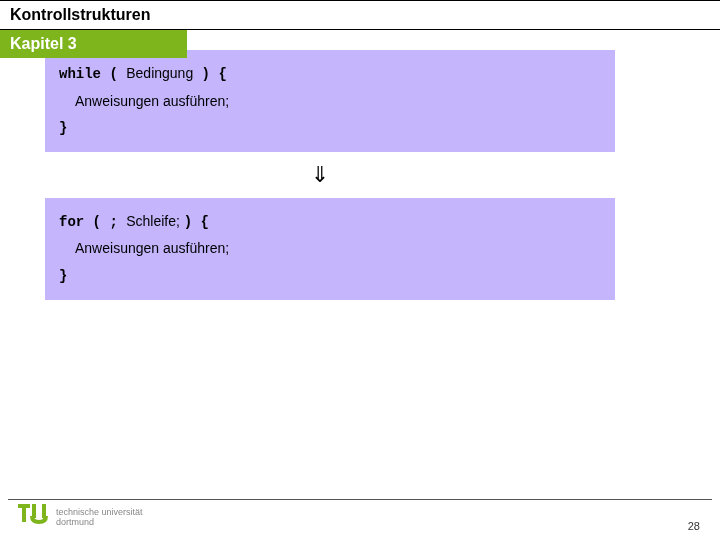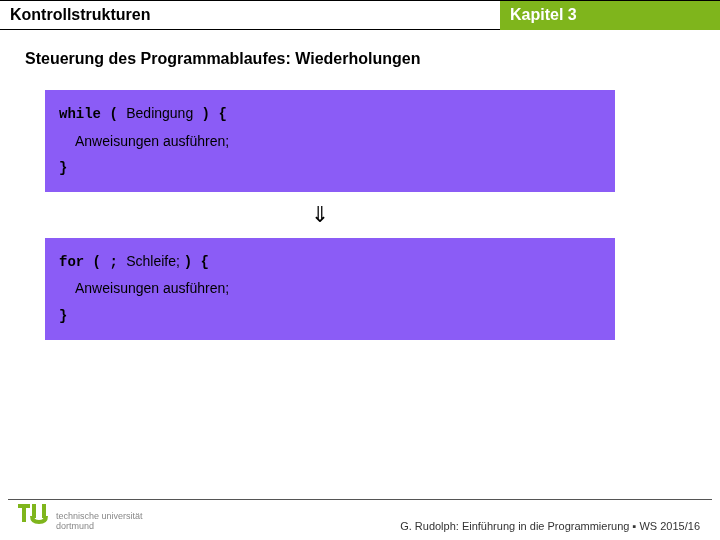--- a/index.html
+++ b/index.html
@@ -8,32 +8,33 @@
     height: 540px;
     background: #fff;
     font-family: Arial, Helvetica, sans-serif;
     position: relative;
     overflow: hidden;
   }
   .header {
     display: flex;
     height: 30px;
     border-top: 1px solid #000;
+    flex-direction: column;
   }
   .header-left {
     flex: 1;
     background: #fff;
     padding: 5px 10px;
     font-size: 16px;
     font-weight: bold;
     color: #000;
     border-bottom: 1px solid #000;
   }
   .header-right {
-    width: 220px;
+    width: 187px;
     background: #7fb51c;
     padding: 5px 10px;
     font-size: 16px;
     font-weight: bold;
     color: #fff;
   }
   .content {
     padding: 20px 25px 0 25px;
   }
   .subtitle {
@@ -46,21 +47,21 @@
     font-size: 14px;
     margin-bottom: 18px;
     padding-left: 2px;
   }
   .bullet-dot {
     font-size: 14px;
     margin-right: 8px;
   }
   .mono { font-family: "Courier New", monospace; font-weight: bold; }
   .code-box {
-    background: #8b5cf6;
+    background: #c4b5fd;
     padding: 10px 14px;
     margin-left: 20px;
     margin-right: 80px;
     font-size: 14px;
     line-height: 1.9;
   }
   .code-box .ind { padding-left: 16px; }
   .arrow-row {
     text-align: center;
     font-size: 22px;
@@ -75,21 +76,21 @@
     display: flex;
     align-items: flex-end;
     justify-content: space-between;
     padding: 0 12px 0 10px;
     border-top: 1px solid #555;
     padding-top: 4px;
     margin: 0 8px;
   }
   .logo {
     display: flex;
-    align-items: flex-end;
+    align-items: center;
     gap: 6px;
   }
   .logo-mark {
     width: 32px;
     height: 28px;
     position: relative;
   }
   .logo-mark svg { display: block; }
   .logo-text {
     font-size: 9px;
@@ -108,21 +109,20 @@
 </style>
 </head>
 <body>
 
 <div class="header">
   <div class="header-left">Kontrollstrukturen</div>
   <div class="header-right">Kapitel 3</div>
 </div>
 
 <div class="content">
-  <div class="subtitle">Steuerung des Programmablaufes: Wiederholungen</div>
 
 
   <div class="code-box">
     <div>
       <span class="mono">while ( </span><span>Bedingung</span><span class="mono"> ) {</span>
     </div>
     <div class="ind">
       <span>Anweisungen ausführen;</span>
     </div>
     <div>
@@ -155,15 +155,15 @@
         <rect x="24" y="0" width="4" height="14" fill="#7fb51c"></rect>
         <path d="M14 12 Q14 18 21 18 Q28 18 28 12" fill="none" stroke="#7fb51c" stroke-width="4"></path>
       </svg>
     </div>
     <div class="logo-text">
       <div>technische universität</div>
       <div>dortmund</div>
     </div>
   </div>
   <div class="footer-right">
-    <span>G. Rudolph: Einführung in die Programmierung ▪ WS 2015/16</span>
+    <span class="num">28</span>
   </div>
 </div>
 
 </body></html>

